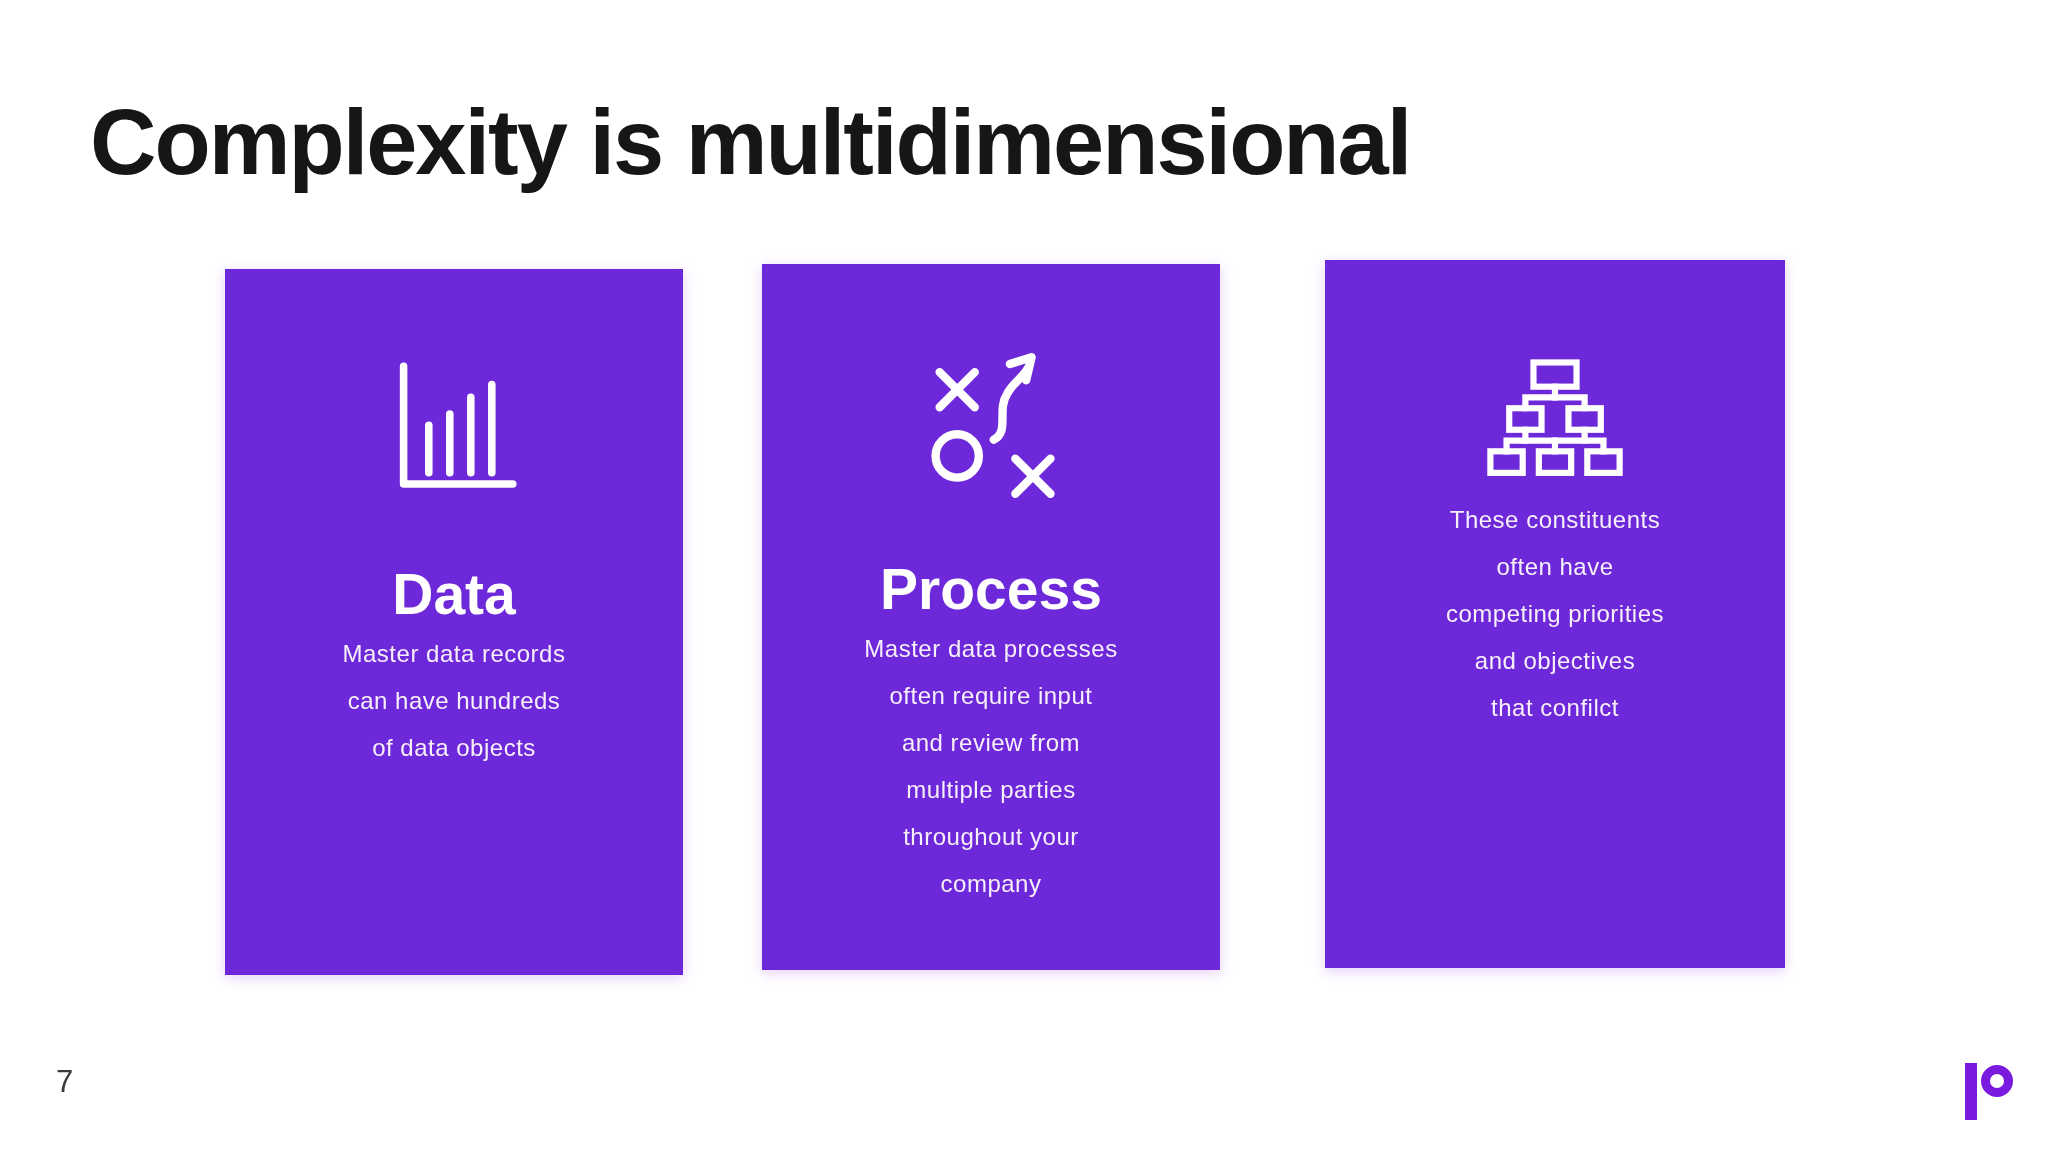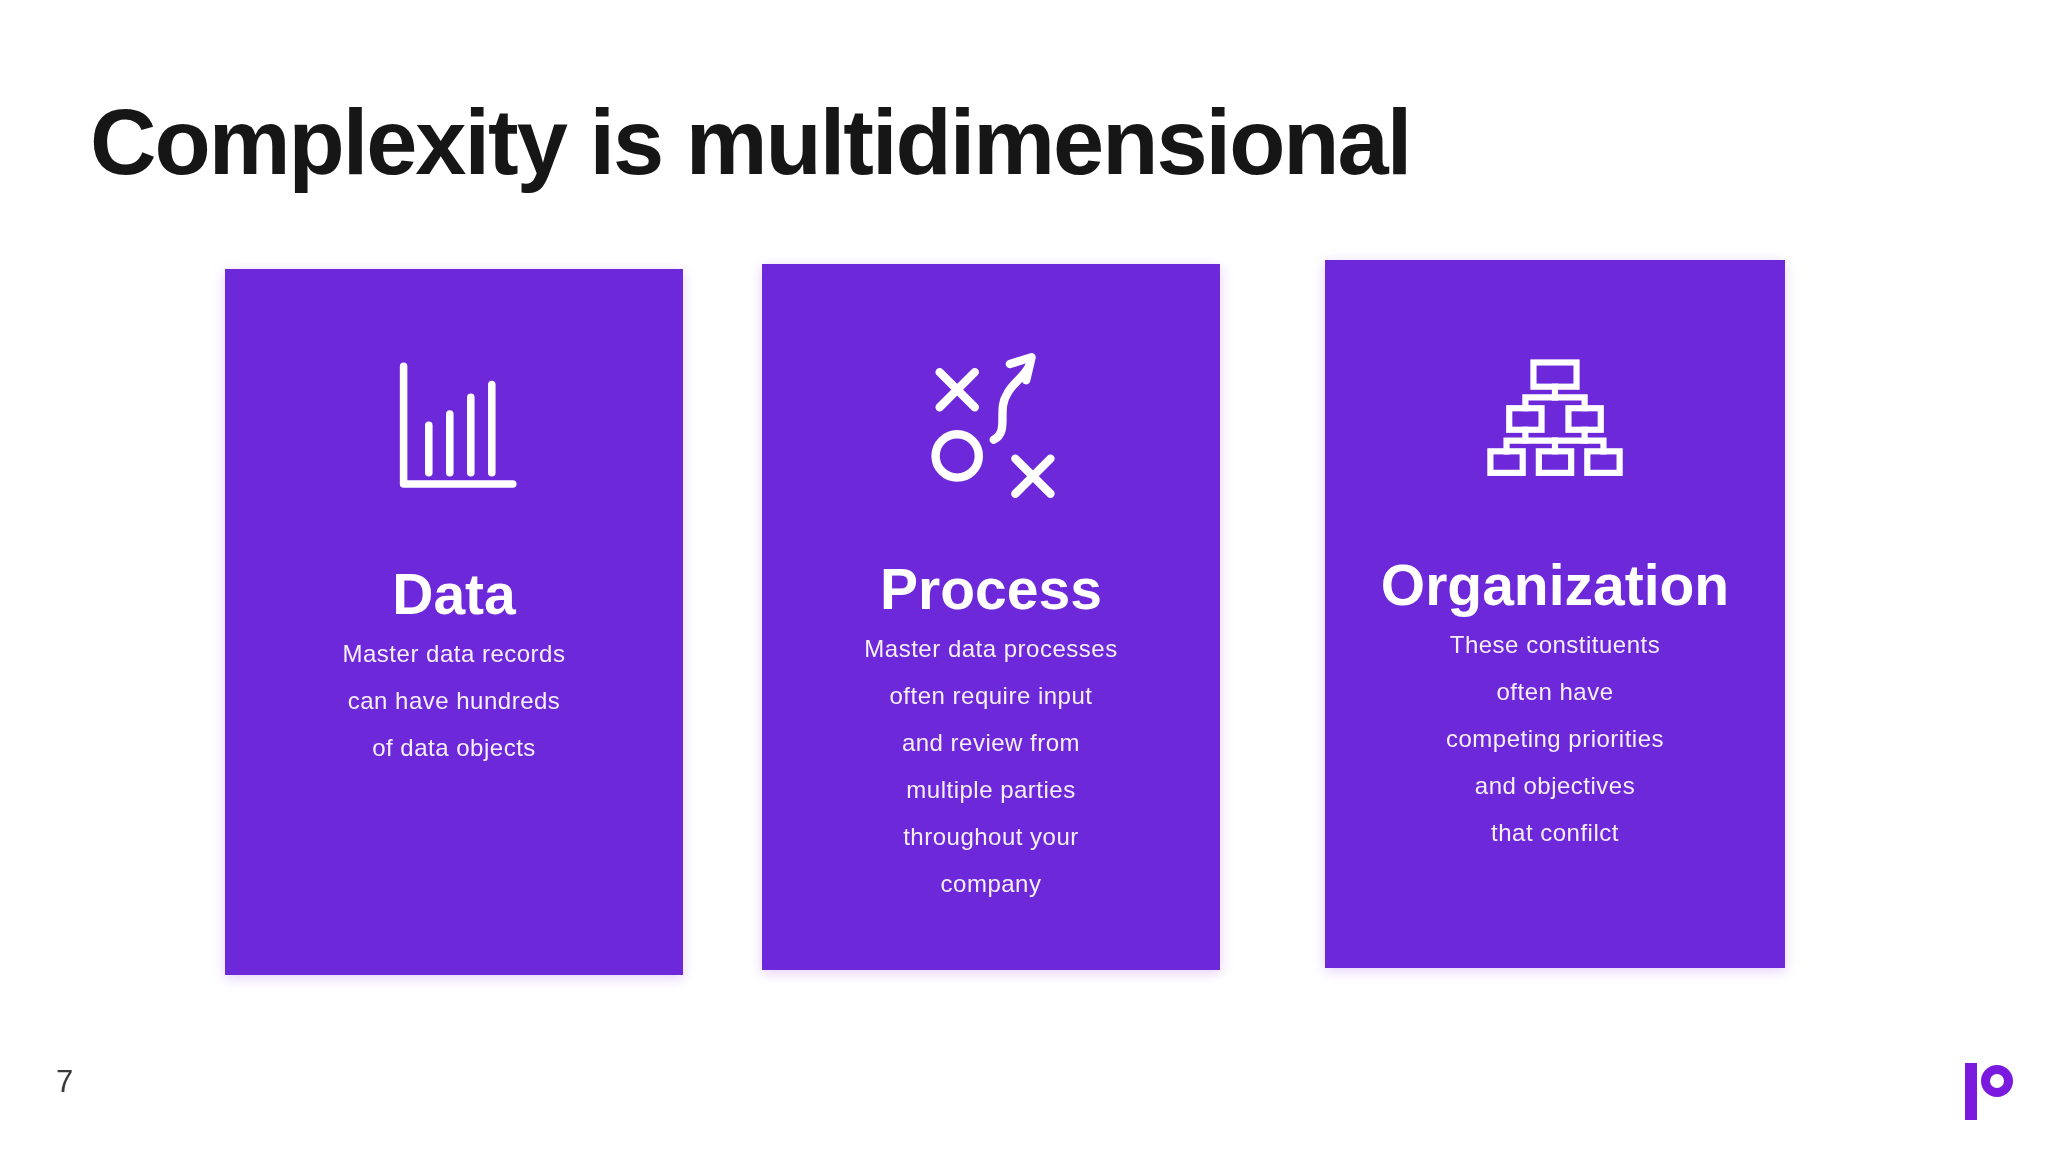--- a/index.html
+++ b/index.html
@@ -155,21 +155,20 @@
         <rect x="31" y="19" width="12" height="8"></rect>
         <line x1="15" y1="27" x2="15" y2="31"></line>
         <line x1="37" y1="27" x2="37" y2="31"></line>
         <path d="M8 35 V31 H44 V35"></path>
         <line x1="26" y1="31" x2="26" y2="35"></line>
         <rect x="2" y="35" width="12" height="8"></rect>
         <rect x="20" y="35" width="12" height="8"></rect>
         <rect x="38" y="35" width="12" height="8"></rect>
       </svg>
     </div>
-    <div class="card-title">Organization</div>
     <div class="card-body">These constituents
 often have
 competing priorities
 and objectives
 that confilct</div>
   </div>
 
   <div class="page-number">7</div>
 
   <div class="logo">

